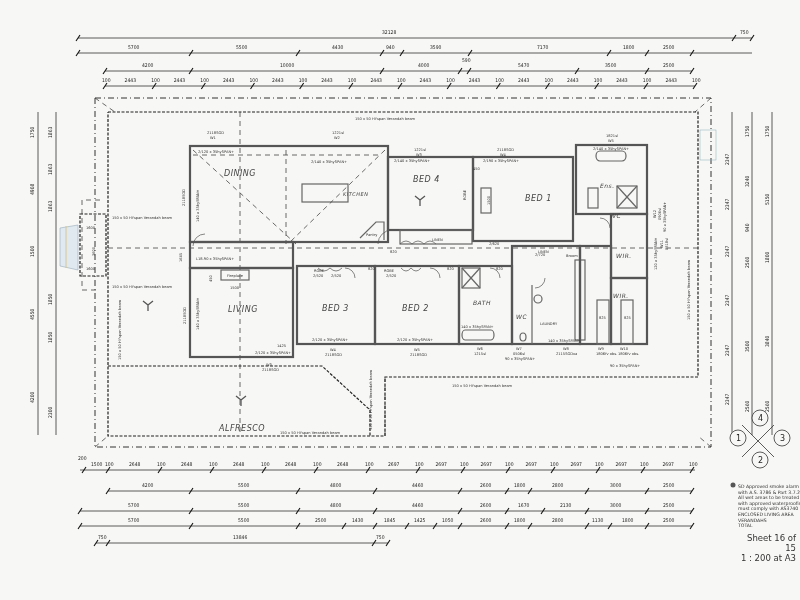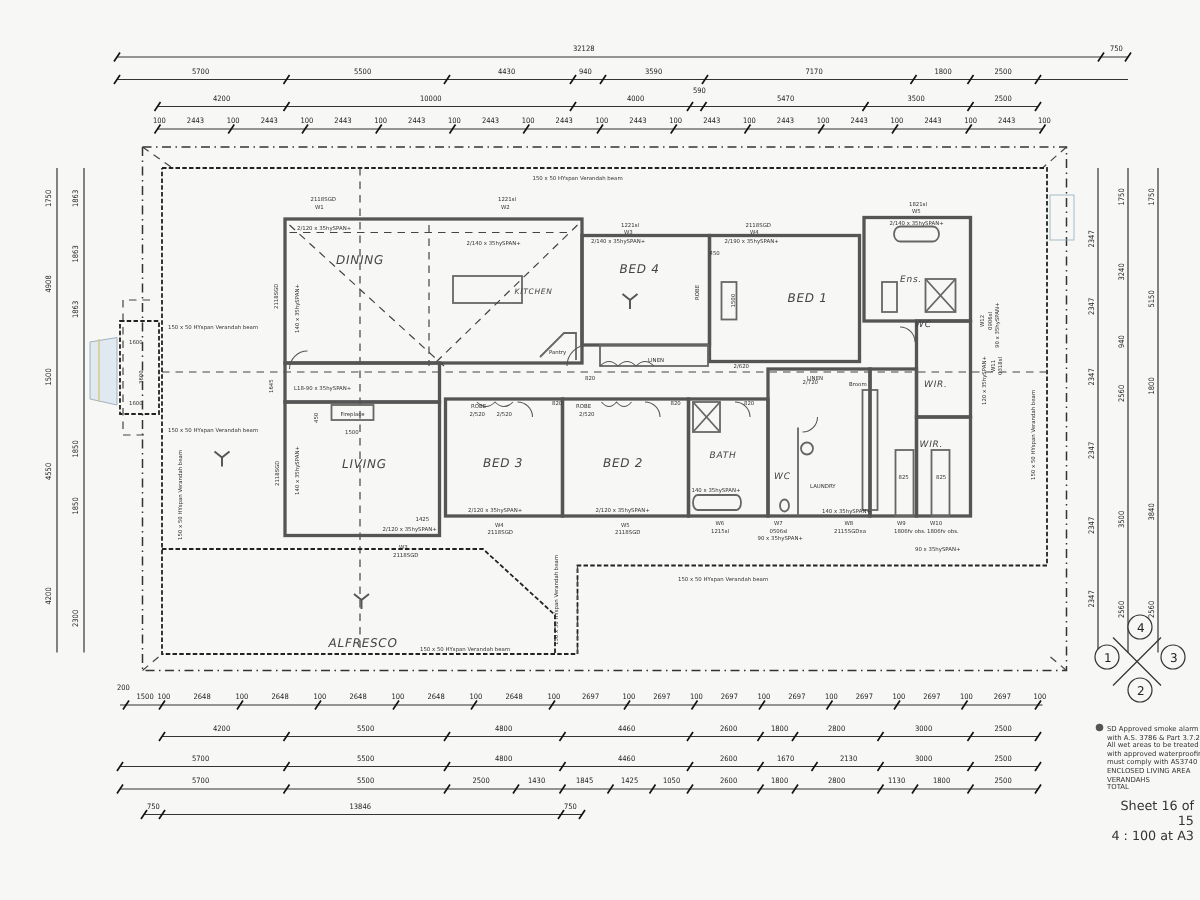--- a/index.html
+++ b/index.html
@@ -516,14 +516,14 @@
   <div>with approved waterproofing,</div>
   <div>must comply with AS3740</div>
   <div></div>
   <div>ENCLOSED LIVING AREA</div>
   <div>VERANDAHS</div>
   <div>TOTAL</div>
 </div>
 
 <div id="sheet">
   <div>Sheet 16 of 15</div>
-  <div>4 : 100 at A3</div>
+  <div>1 : 200 at A3</div>
 </div>
 
 </body></html>

